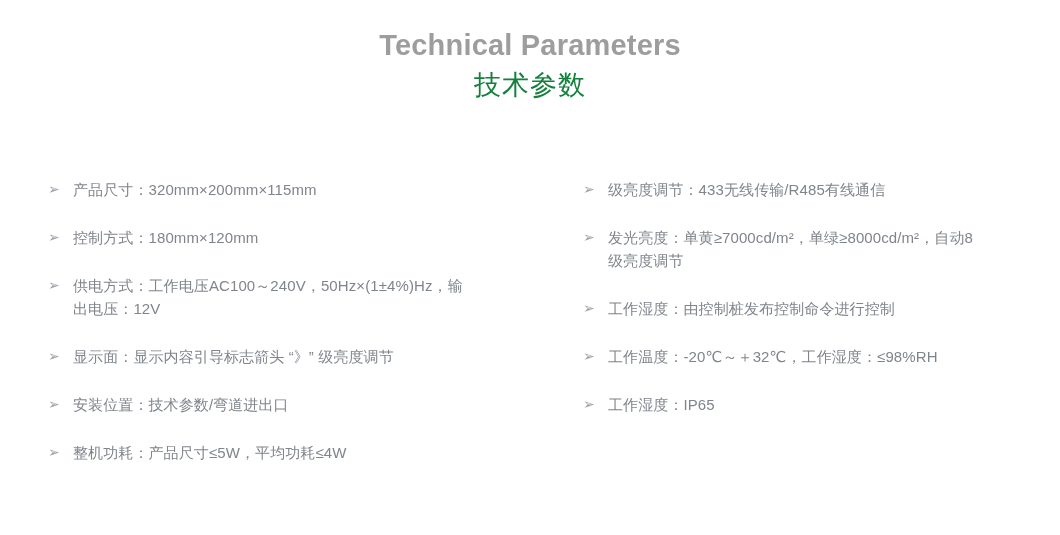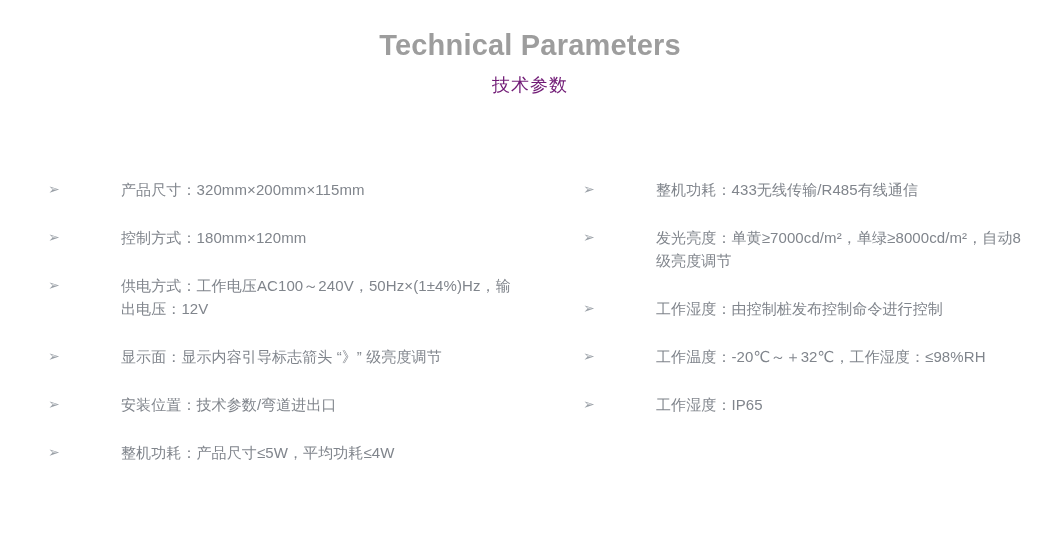--- a/index.html
+++ b/index.html
@@ -32,23 +32,23 @@
   }
   .title-en {
     font-size: 29px;
     font-weight: bold;
     color: #9d9d9d;
     letter-spacing: 0.2px;
     line-height: 38px;
     margin: 0;
   }
   .title-cn {
-    font-size: 18px;
+    font-size: 27px;
     font-weight: normal;
-    color: #701a75;
+    color: #15803d;
     letter-spacing: 1px;
     line-height: 38px;
     margin: 0;
     padding-top: 2px;
   }
 
   
   .columns {
     position: absolute;
     top: 178px;
@@ -80,21 +80,20 @@
     top: 0px;
     width: 16px;
     font-size: 14px;
     line-height: 23px;
     color: #9aa0a7;
     display: inline-block;
   }
   .spec-text {
     display: block;
     white-space: pre-line;
-    margin-left: 48px;
   }
 </style>
 </head>
 <body>
 
 <div class="page">
 
   <div class="title-block">
     <div class="title-en">Technical Parameters</div>
     <div class="title-cn">技术参数</div>
@@ -134,21 +133,21 @@
         <span class="bullet">➢</span>
         <span class="spec-text">整机功耗：产品尺寸≤5W，平均功耗≤4W</span>
       </div>
 
     </div>
 
     <div class="col col-right">
 
       <div class="spec-item">
         <span class="bullet">➢</span>
-        <span class="spec-text">整机功耗：433无线传输/R485有线通信</span>
+        <span class="spec-text">级亮度调节：433无线传输/R485有线通信</span>
       </div>
 
       <div class="spec-item">
         <span class="bullet">➢</span>
         <span class="spec-text">发光亮度：单黄≥7000cd/m²，单绿≥8000cd/m²，自动8
 级亮度调节</span>
       </div>
 
       <div class="spec-item">
         <span class="bullet">➢</span>

